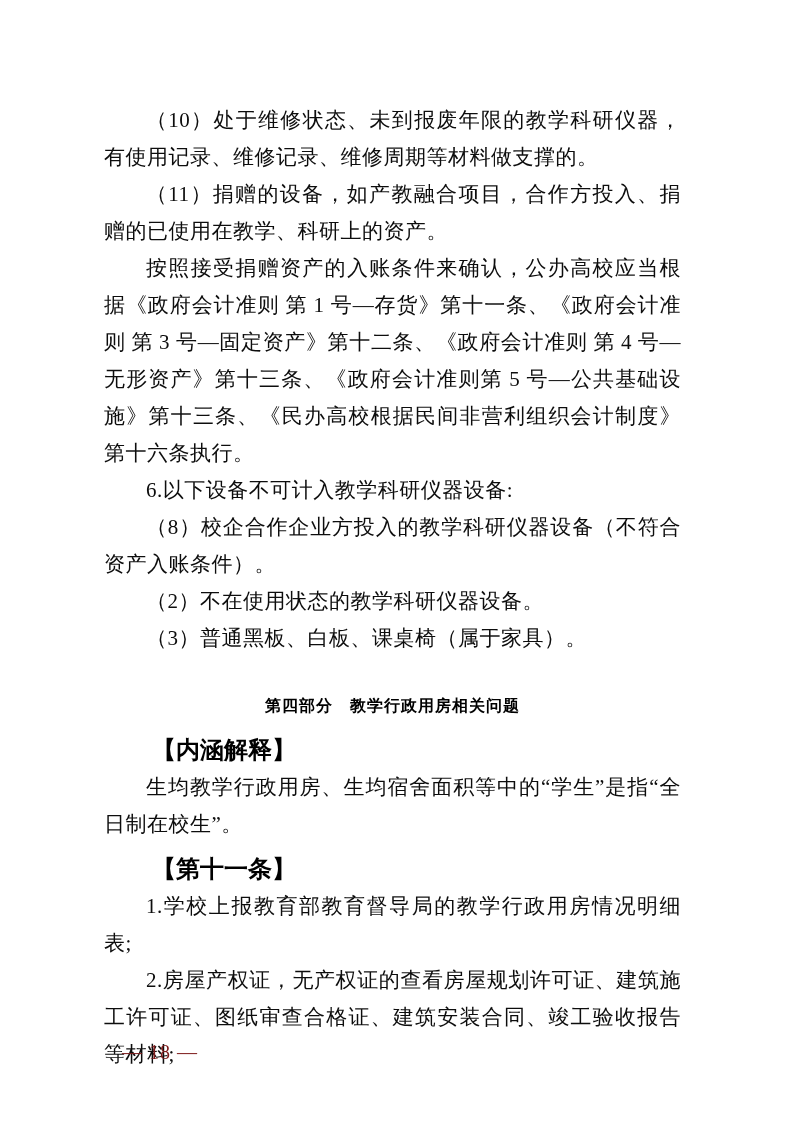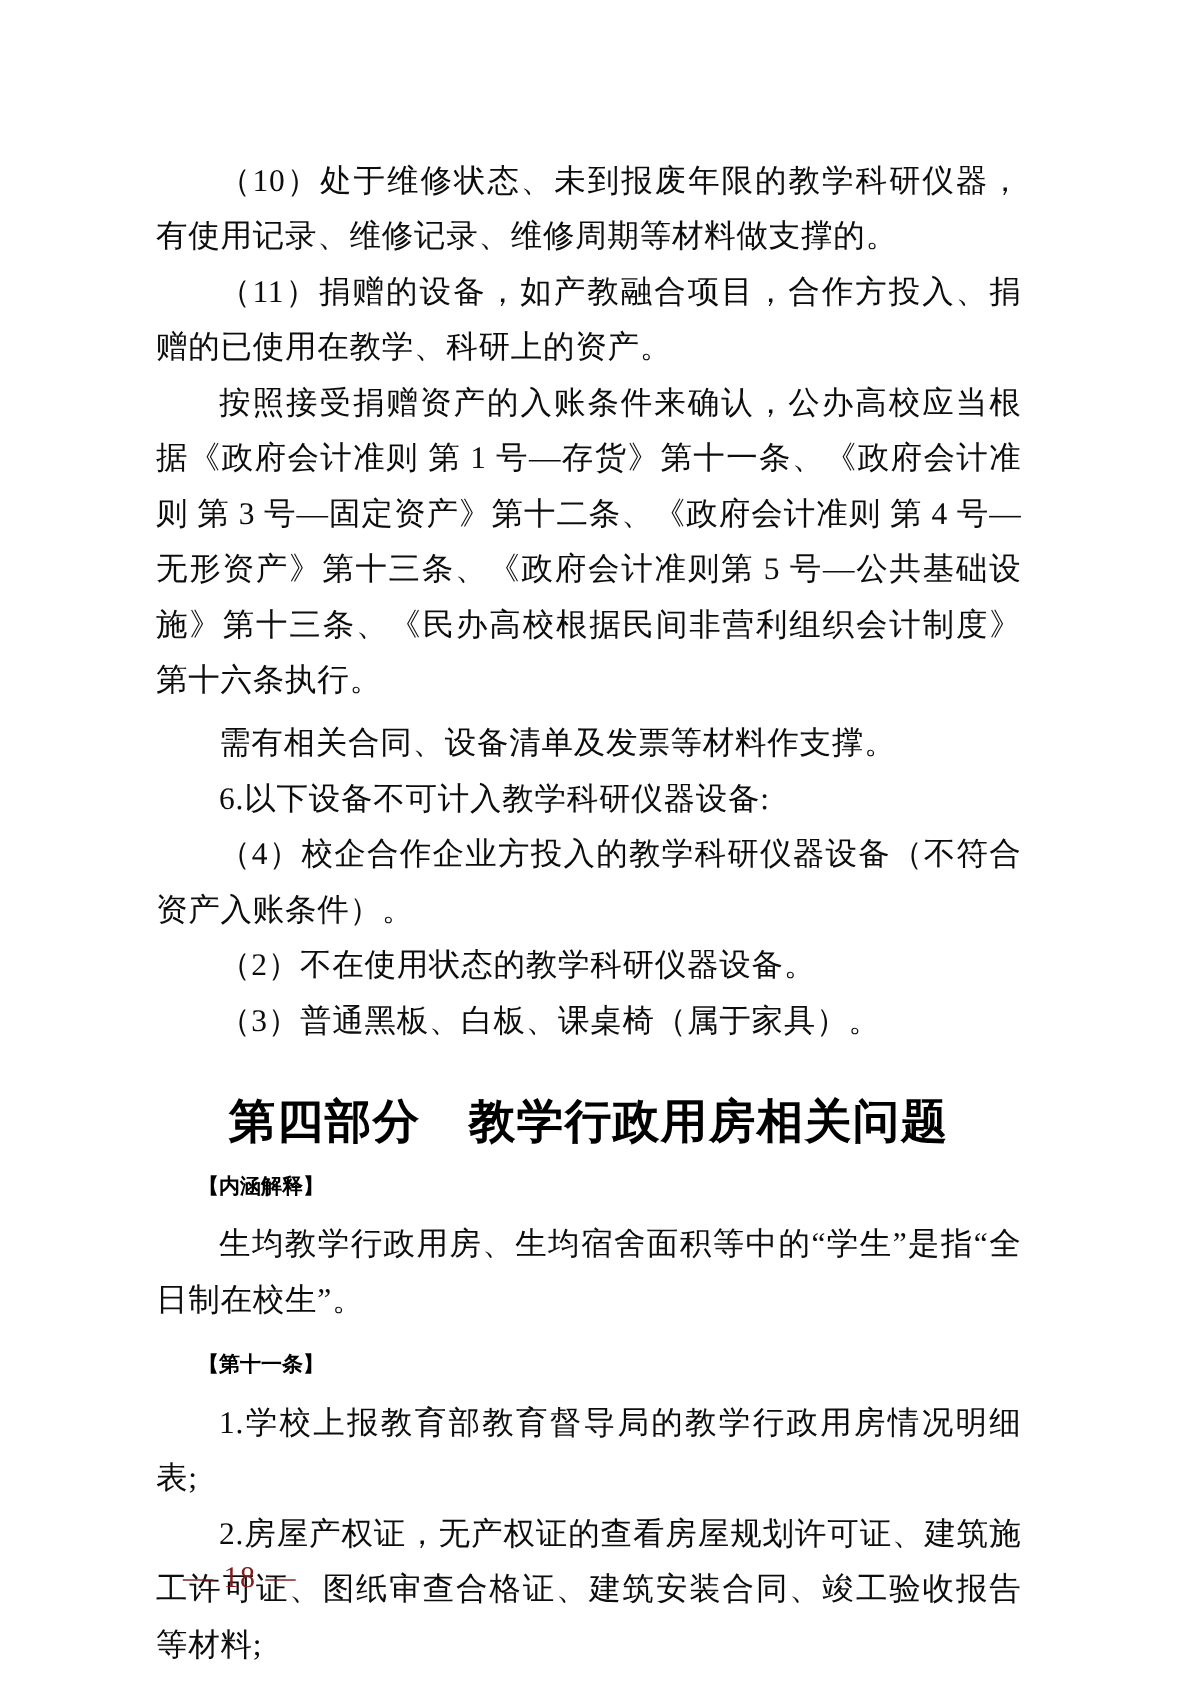--- a/index.html
+++ b/index.html
@@ -29,31 +29,31 @@
     letter-spacing: 0.5px;
     color: #0d0d0d;
   }
   .para.gap-top {
     margin-top: 5px;
   }
   .section-title {
     margin: 33px 0 0 0;
     font-family: "Liberation Sans", "DejaVu Sans", sans-serif;
     font-weight: bold;
-    font-size: 31px;
+    font-size: 16px;
     line-height: 32px;
     text-align: center;
     letter-spacing: 1px;
     color: #000000;
   }
   .sub-heading {
     margin: 10px 0 0 0;
-    font-family: Liberation Mono, monospace;
+    font-family: Liberation Serif, serif;
     font-weight: bold;
-    font-size: 14px;
+    font-size: 24px;
     line-height: 37px;
     text-indent: 2em;
     color: #000000;
   }
   .sub-heading.mt {
     margin-top: 8px;
   }
   .page-number {
     position: absolute;
     left: 122px;
@@ -67,23 +67,22 @@
 </style>
 </head>
 <body>
 
 <div class="page">
   <div class="content">
 
     <p class="para">（10）处于维修状态、未到报废年限的教学科研仪器，有使用记录、维修记录、维修周期等材料做支撑的。</p>
     <p class="para">（11）捐赠的设备，如产教融合项目，合作方投入、捐赠的已使用在教学、科研上的资产。</p>
     <p class="para">按照接受捐赠资产的入账条件来确认，公办高校应当根据《政府会计准则 第 1 号—存货》第十一条、《政府会计准则 第 3 号—固定资产》第十二条、《政府会计准则 第 4 号—无形资产》第十三条、《政府会计准则第 5 号—公共基础设施》第十三条、《民办高校根据民间非营利组织会计制度》第十六条执行。</p>
-    <p class="para gap-top">需有相关合同、设备清单及发票等材料作支撑。</p>
     <p class="para">6.以下设备不可计入教学科研仪器设备:</p>
-    <p class="para">（4）校企合作企业方投入的教学科研仪器设备（不符合资产入账条件）。</p>
+    <p class="para">（8）校企合作企业方投入的教学科研仪器设备（不符合资产入账条件）。</p>
     <p class="para">（2）不在使用状态的教学科研仪器设备。</p>
     <p class="para">（3）普通黑板、白板、课桌椅（属于家具）。</p>
 
     <h1 class="section-title">第四部分　教学行政用房相关问题</h1>
 
     <h2 class="sub-heading">【内涵解释】</h2>
     <p class="para">生均教学行政用房、生均宿舍面积等中的“学生”是指“全日制在校生”。</p>
 
     <h2 class="sub-heading mt">【第十一条】</h2>
     <p class="para">1.学校上报教育部教育督导局的教学行政用房情况明细表;</p>

